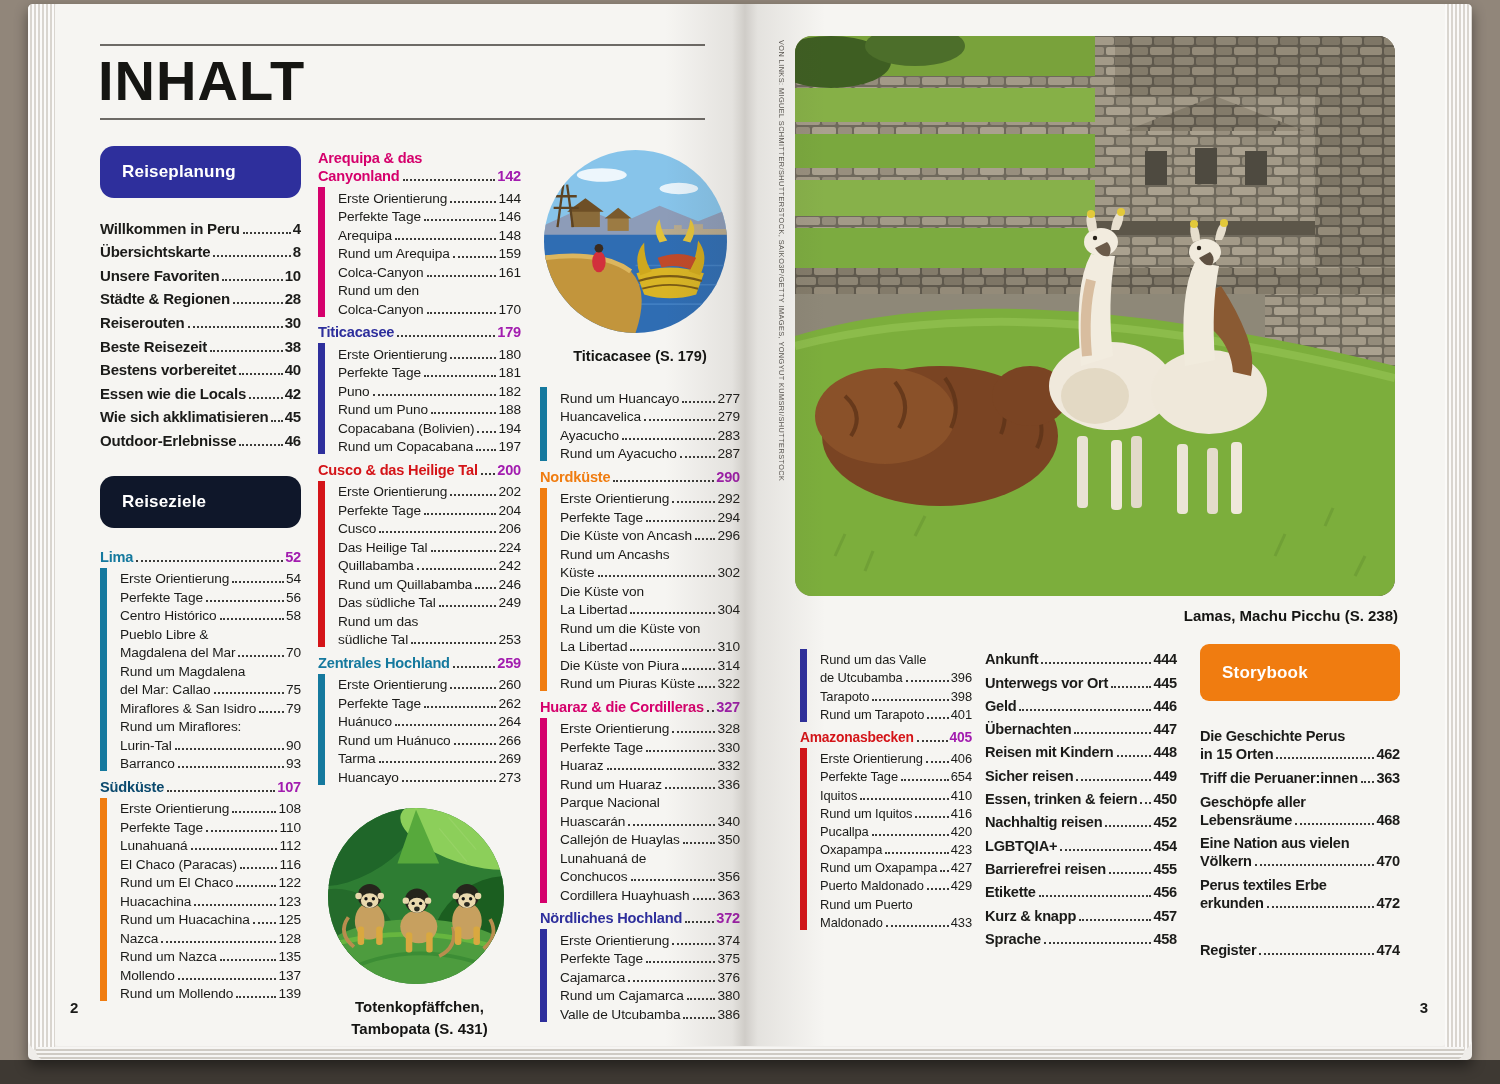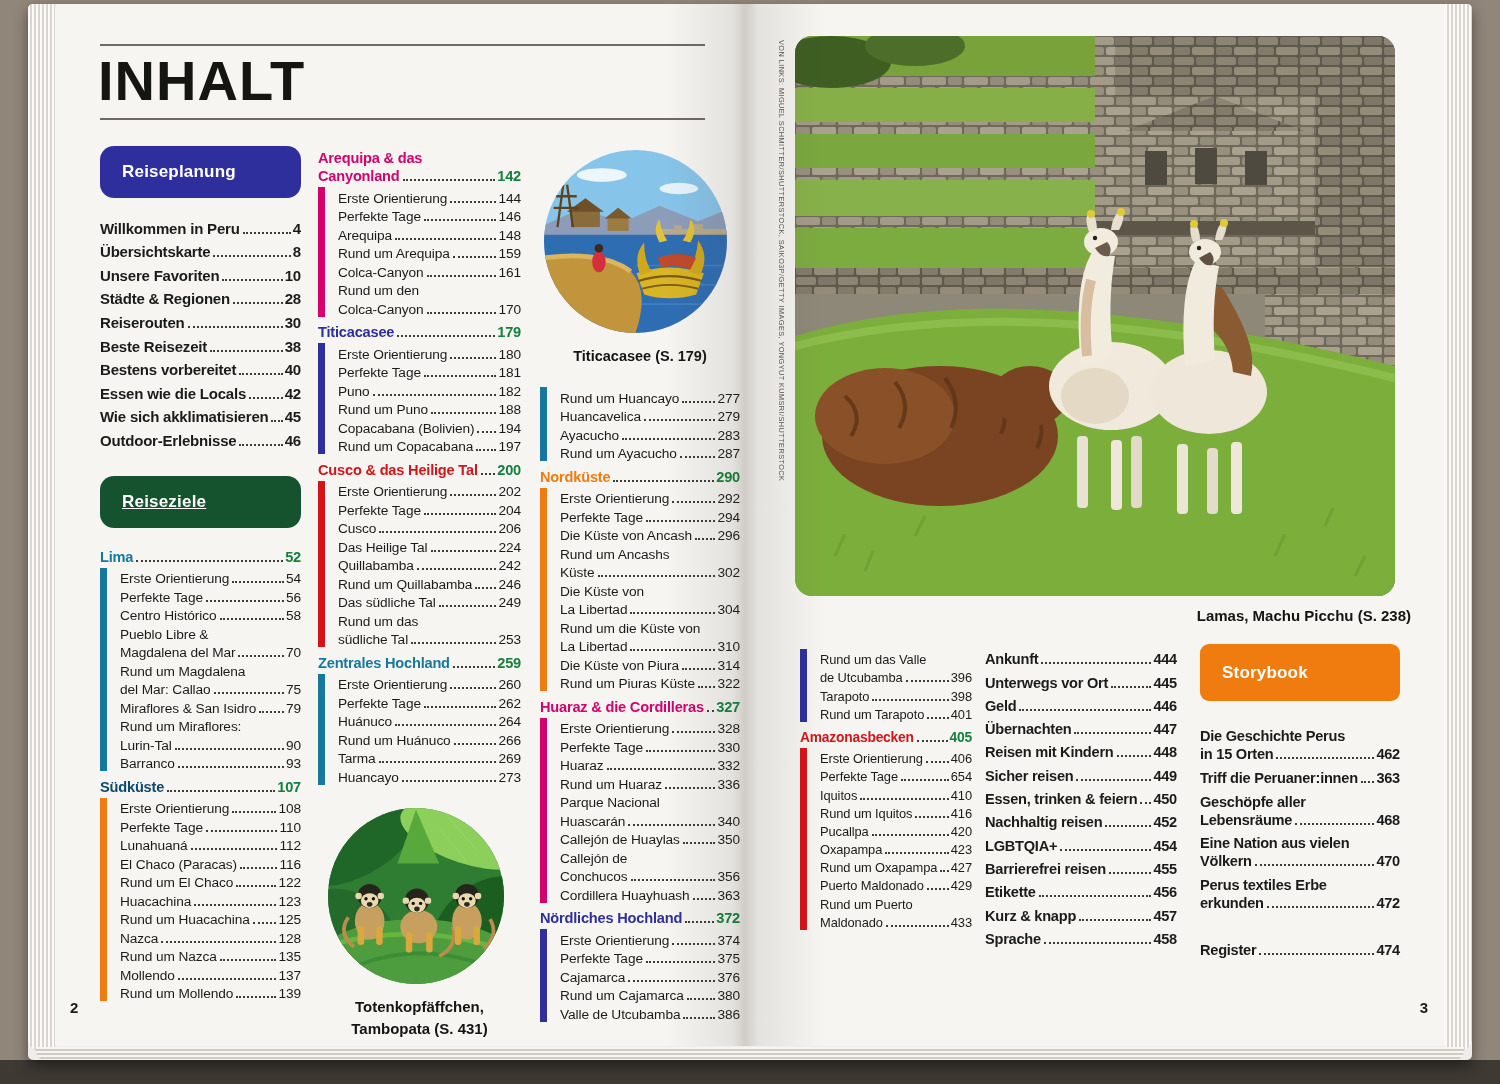--- a/index.html
+++ b/index.html
@@ -59,21 +59,21 @@
   .toc-row .lbl{white-space:nowrap;}
   .toc-row .leader{flex:1 1 auto;min-width:7px;border-bottom:2px dotted #3c3c3a;margin:0 2px 3px 3px;}
   .toc-row .pg{white-space:nowrap;}
 
   .list-bold .toc-row{height:23.6px;font-size:15px;font-weight:700;letter-spacing:-.2px;}
 
   .sec{margin-top:5px;}
   .sec-head{margin-bottom:2px;}
   .sec-head .toc-row{height:18.6px;font-size:14.6px;font-weight:700;letter-spacing:-.2px;}
   .sec-head .lbl{font-weight:700;}
-  .sec-head .pg{color:#15803d;font-weight:700;}
+  .sec-head .pg{color:#a21caf;font-weight:700;}
   .sec-title-line{height:18.6px;font-size:14.6px;font-weight:700;letter-spacing:-.2px;display:flex;align-items:flex-end;}
   .bar-items{border-left:7px solid #999;padding-left:13px;margin-top:3px;}
   .bar-items .toc-row{height:18.5px;font-size:13.7px;font-weight:400;letter-spacing:-.1px;}
 
   .circle{border-radius:50%;overflow:hidden;line-height:0;}
   .circle svg{width:100%;height:100%;}
   .fig-titicaca{width:183px;height:183px;margin:8px auto 0 4px;}
   .cap{text-align:center;font-weight:700;color:#141412;}
   .cap-titicaca{font-size:14.5px;margin:15px 0 23px 0;}
   .fig-monkeys{width:176px;height:176px;margin:23px auto 0 10px;}
@@ -84,21 +84,21 @@
   .pagenum.pr{right:17px;}
 
   
   .credit{
     position:absolute;left:32px;top:36px;
     writing-mode:vertical-rl;
     font-size:7.3px;color:#5a5752;letter-spacing:.45px;white-space:nowrap;
   }
   .photo-llamas{position:absolute;left:50px;top:32px;width:600px;height:560px;border-radius:17px;overflow:hidden;line-height:0;}
   .photo-llamas svg{width:100%;height:100%;}
-  .cap-llamas{position:absolute;left:66px;top:603px;width:600px;text-align:right;font-size:15px;font-weight:700;color:#141412;}
+  .cap-llamas{position:absolute;left:53px;top:603px;width:600px;text-align:right;font-size:15px;font-weight:700;color:#141412;}
 
   .colR1{left:55px;top:642px;width:172px;}
   .colR1 .bar-items .toc-row{font-size:12.9px;height:18.2px;}
   .colR1 .sec-head .toc-row,.colR1 .sec-title-line{font-size:13.8px;height:18.2px;}
   .colR2{left:240px;top:640px;width:192px;}
   .colR3{left:455px;top:640px;width:200px;}
   .pill.h56{height:57px;border-radius:9px;margin-bottom:25px;}
   .list-spread .toc-row{height:23.3px;font-size:14.6px;font-weight:700;letter-spacing:-.25px;}
   .list-grouped .toc-row{height:18.2px;font-size:14.6px;font-weight:700;letter-spacing:-.25px;}
   .list-grouped .toc-row.haspage{margin-bottom:5.4px;}
@@ -167,21 +167,21 @@
             <span class="lbl">Wie sich akklimatisieren</span>
             <span class="leader"></span>
             <span class="pg">45</span>
           </div>
           <div class="toc-row haspage">
             <span class="lbl">Outdoor-Erlebnisse</span>
             <span class="leader"></span>
             <span class="pg">46</span>
           </div>
         </div>
-      <div class="pill green" style="background-color: #14532d; text-decoration: underline;">Reiseziele</div>
+      <div class="pill green" style="background-color: #0f172a;">Reiseziele</div>
       <div>
           <div class="sec">
             <div class="sec-head">
               <div class="toc-row haspage">
                 <span class="lbl" style="color: rgb(21, 121, 158);">Lima</span>
                 <span class="leader"></span>
                 <span class="pg">52</span>
               </div>
             </div>
             <div class="bar-items" style="border-left-color: rgb(21, 121, 158);">
@@ -714,21 +714,21 @@
                 <span class="lbl">Huascarán</span>
                 <span class="leader"></span>
                 <span class="pg">340</span>
               </div>
               <div class="toc-row haspage">
                 <span class="lbl">Callejón de Huaylas</span>
                 <span class="leader"></span>
                 <span class="pg">350</span>
               </div>
               <div class="toc-row">
-                <span class="lbl">Callejón de</span>
+                <span class="lbl">Lunahuaná de</span>
               </div>
               <div class="toc-row haspage">
                 <span class="lbl">Conchucos</span>
                 <span class="leader"></span>
                 <span class="pg">356</span>
               </div>
               <div class="toc-row haspage">
                 <span class="lbl">Cordillera Huayhuash</span>
                 <span class="leader"></span>
                 <span class="pg">363</span>

